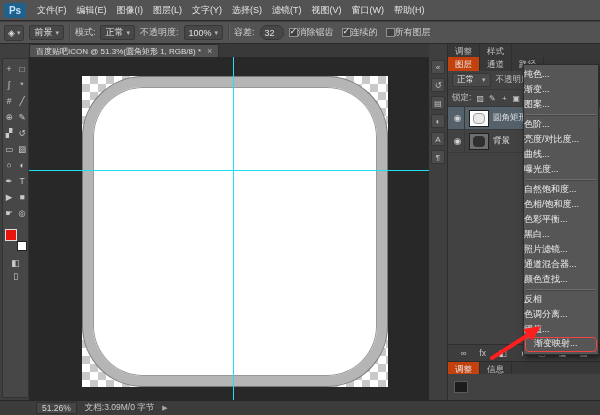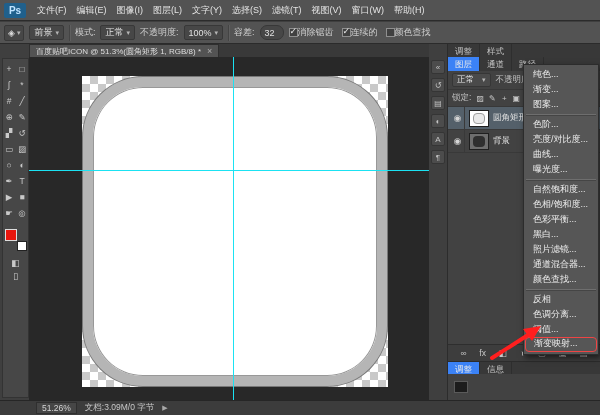--- a/index.html
+++ b/index.html
@@ -68,21 +68,21 @@
   .strip-icon { width:14px; height:14px; background:#4c4c4c; border:1px solid #353535; border-radius:2px;
     color:#c4c4c4; font-size:8px; display:flex; align-items:center; justify-content:center; }
 
   
   .panels { position:absolute; left:447px; top:44px; width:153px; height:356px; background:#424242;
     border-left:1px solid #2c2c2c; display:flex; flex-direction:column; }
   .ptabs { display:flex; background:#383838; height:13px; }
   .ptabs.row2 { height:14px; }
   .ptab { padding:0 7px; font-size:8.5px; color:#c2c2c2; line-height:14px; background:#383838;
     border-right:1px solid #2e2e2e; white-space:nowrap; }
-  .ptab.active { background:#3b82f6; color:#eaeaea; }
+  .ptab.active { background:#c2410c; color:#eaeaea; }
   .blendrow { height:19px; display:flex; align-items:center; gap:5px; padding:0 4px; border-bottom:1px solid #383838; }
   .blend-dd { display:flex; align-items:center; gap:8px; background:#4a4a4a; border:1px solid #363636;
     border-radius:2px; height:14px; padding:0 4px; font-size:8.5px; color:#e2e2e2; }
   .small-label { font-size:8.5px; color:#c2c2c2; white-space:nowrap; }
   .lockrow { height:17px; display:flex; align-items:center; gap:4px; padding:0 4px; border-bottom:1px solid #383838; }
   .lock-icon { font-size:8px; color:#c6c6c6; width:10px; text-align:center; }
   .layer-list { display:flex; flex-direction:column; }
   .layer-row { height:23px; display:flex; align-items:center; gap:4px; padding:0 3px; border-bottom:1px solid #393939; }
   .layer-row.selected { background:#54606a; }
   .eye-slot { width:14px; height:100%; border-right:1px solid #393939; display:flex; align-items:center; justify-content:center;
@@ -98,21 +98,21 @@
   .layers-bottom { height:17px; background:#3d3d3d; border-top:1px solid #2e2e2e; display:flex;
     align-items:center; justify-content:space-around; padding:0 6px; }
   .lb-icon { font-size:8.5px; color:#c6c6c6; }
   .mini-tabs { display:flex; background:#383838; height:13px; border-top:1px solid #2c2c2c; }
   .mini-content { flex:0 0 26px; background:#424242; display:flex; align-items:center; padding:0 6px; }
   .mini-swatch { width:14px; height:12px; background:#1c1c1c; border:1px solid #5a5a5a; }
 
   
   .adj-menu { position:absolute; left:523px; top:64px; width:76px; background:#565656;
     border:1px solid #2c2c2c; box-shadow:2px 3px 6px rgba(0,0,0,.55); z-index:50; padding:2px 0; }
-  .adj-row { height:15px; line-height:15px; padding-left:9px; font-size:9px; color:#ececec; white-space:nowrap; }
+  .adj-row { height:15px; line-height:15px; font-size:9px; color:#ececec; white-space:nowrap; }
   .adj-row.sep { height:5px; padding:0; position:relative; }
   .adj-row.sep::after { content:""; position:absolute; left:2px; right:2px; top:2px; height:1px; background:#6e6e6e;
     box-shadow:0 1px 0 #454545; }
   .adj-row.hl { border:1px solid #ef4444; border-radius:4px; line-height:11px; margin:0 1px; padding-left:8px; }
 
   .annot-arrow { position:absolute; left:478px; top:316px; z-index:60; }
 
   
   .statusbar { position:absolute; left:0; top:400px; width:600px; height:15px; background:#3c3c3c;
     border-top:1px solid #262626; display:flex; align-items:center; gap:8px; padding:0 6px; }
@@ -173,21 +173,21 @@
           <span class="clabel">消除锯齿</span>
         </span>
 
         <span class="check">
           <span class="box on"></span>
           <span class="clabel">连续的</span>
         </span>
 
         <span class="check">
           <span class="box off"></span>
-          <span class="clabel">颜色查找</span>
+          <span class="clabel">所有图层</span>
         </span>
       </span>
   </div>
 
   <div class="doctabbar">
     <div class="doctab">
       <span>百度贴吧ICON @ 51.3%(圆角矩形 1, RGB/8) *</span>
       <span class="close">×</span>
     </div>
   </div>

